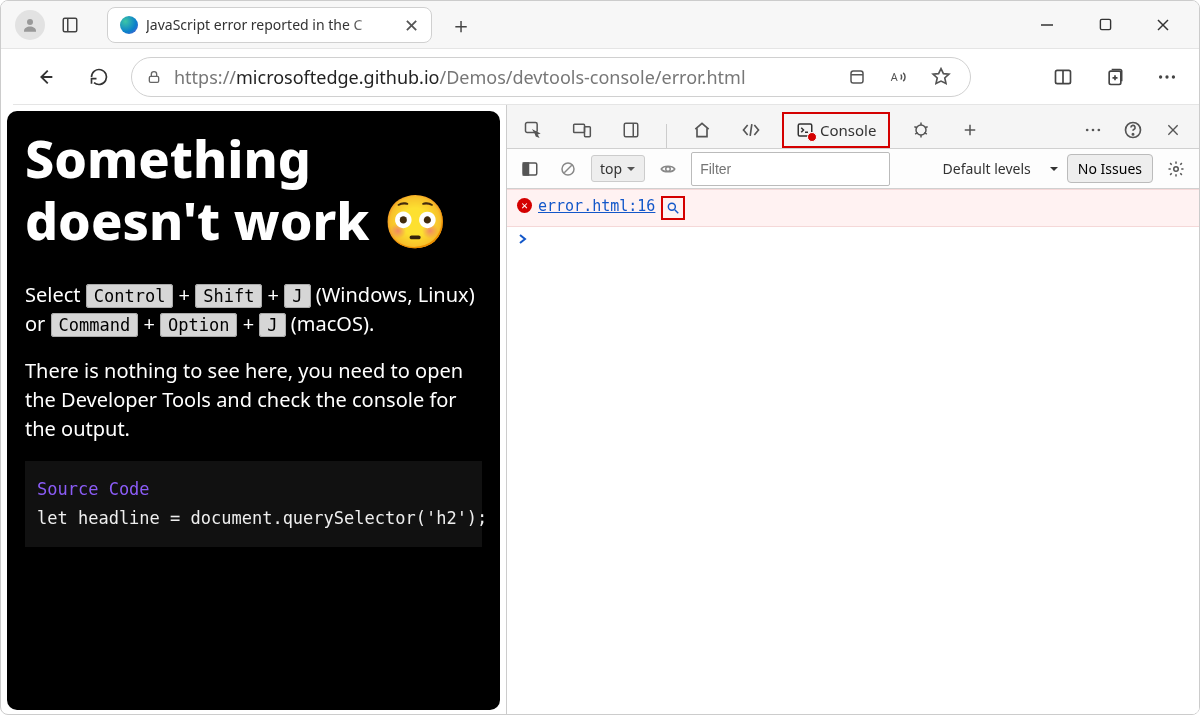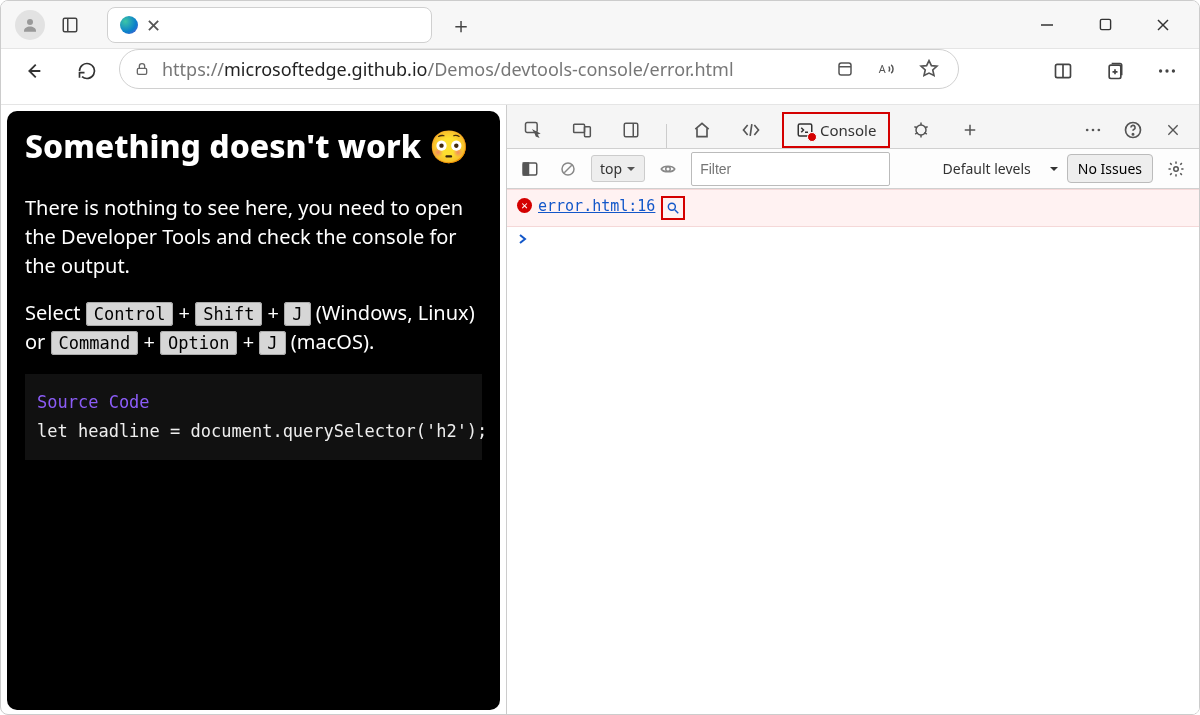--- a/index.html
+++ b/index.html
@@ -38,24 +38,26 @@
   .tab .favicon { width:18px; height:18px; border-radius:50%; background: radial-gradient(circle at 30% 30%, #3cc6a6, #0b7fcb 60%, #6d50d6); }
   .tab .tab-title { flex: 1; white-space: nowrap; overflow: hidden; text-overflow: clip; font-size: 14px; color:#333; mask-image: linear-gradient(to right, black 80%, transparent); -webkit-mask-image: linear-gradient(to right, black 80%, transparent);}
   .tab .close { font-size: 18px; color:#555; }
   .newtab { width:38px;height:38px; display:flex;align-items:center;justify-content:center; color:#444; font-size:22px; margin-left:10px;}
   .winctrls { margin-left:auto; display:flex; gap:34px; padding-right:16px; color:#333;}
   .winctrls span { font-size:17px; display:inline-flex; width:24px; justify-content:center;}
   
   .toolbar {
     height: 56px;
     display:flex;
+    align-items:center;
     padding: 0 10px;
     gap: 10px;
     background: #fff;
     border-bottom: 1px solid #e5e5e5;
+    margin-left: 12px;
   }
   .toolbar .navbtn { width:44px;height:44px;display:flex;align-items:center;justify-content:center;color:#333;border-radius:6px;}
   .urlbar {
     flex: 1;
     height: 40px;
     border: 1px solid #d0d0d0;
     border-radius: 22px;
     display:flex;
     align-items:center;
     padding: 0 14px;
@@ -77,21 +79,21 @@
     width: 505px;
     padding: 6px;
   }
   .page-inner {
     background: #000;
     color:#fff;
     border-radius: 10px;
     height: 100%;
     padding: 16px 18px;
   }
-  .page-inner h1 { font-size: 32px; font-weight: 800; line-height:1.2; margin-bottom: 28px;}
+  .page-inner h1 { font-size: 52px; font-weight: 800; line-height:1.2; margin-bottom: 28px;}
   .emoji { display:inline-block; }
   .page-inner p { font-size: 20px; line-height:1.45; margin-bottom: 18px;}
   kbd { background:#d6d6d6; color:#000; border:1px solid #aaa; border-radius:3px; padding:1px 7px; font-family: Consolas, monospace; font-size:17px;}
   .codebox { background:#111; padding:14px 12px; font-family: Consolas, monospace; font-size:17px; line-height:1.7; margin-top:4px;}
   .codebox .title { color:#8b5cf6; }
   .codebox .line { color:#eee; white-space:pre; }
   
   .devtools {
     flex: 1;
     border-left: 1px solid #ccc;
@@ -139,20 +141,21 @@
       </svg>
   </div>
   <div class="square-btn">
     <svg width="18" height="18" viewBox="0 0 24 24" fill="none" stroke="#444" stroke-width="2">
         <rect x="3" y="3" width="18" height="18" rx="2"></rect>
         <line x1="9" y1="3" x2="9" y2="21"></line>
       </svg>
   </div>
   <div class="tab">
     <span class="favicon"></span>
+    <span class="tab-title">JavaScript error reported in the C</span>
     <span class="close">✕</span>
   </div>
   <div class="newtab">＋</div>
   <div class="winctrls">
     <span>
         <svg width="14" height="14" viewBox="0 0 14 14">
           <line x1="1" y1="7" x2="13" y2="7" stroke="#333" stroke-width="1.5"></line>
         </svg>
       </span>
     <span>
@@ -236,24 +239,24 @@
   </div>
 </div>
 
 <div class="content">
 
   <div class="page">
     <div class="page-inner">
       <h1>
         <span>Something doesn't work </span><span class="emoji">😳</span>
       </h1>
-      <p>There is nothing to see here, you need to open the Developer Tools and check the console for the output.</p>
       <p>
         <span>Select </span><kbd>Control</kbd><span> + </span><kbd>Shift</kbd><span> + </span><kbd>J</kbd><span> (Windows, Linux) or </span><kbd>Command</kbd><span> + </span><kbd>Option</kbd><span> + </span><kbd>J</kbd><span> (macOS).</span>
       </p>
+      <p>There is nothing to see here, you need to open the Developer Tools and check the console for the output.</p>
       <div class="codebox">
         <div class="title">Source Code</div>
         <div class="line">let headline = document.querySelector('h2');</div>
       </div>
     </div>
   </div>
 
   <div class="devtools">
     <div class="dt-tabs">
       <div class="ic">

